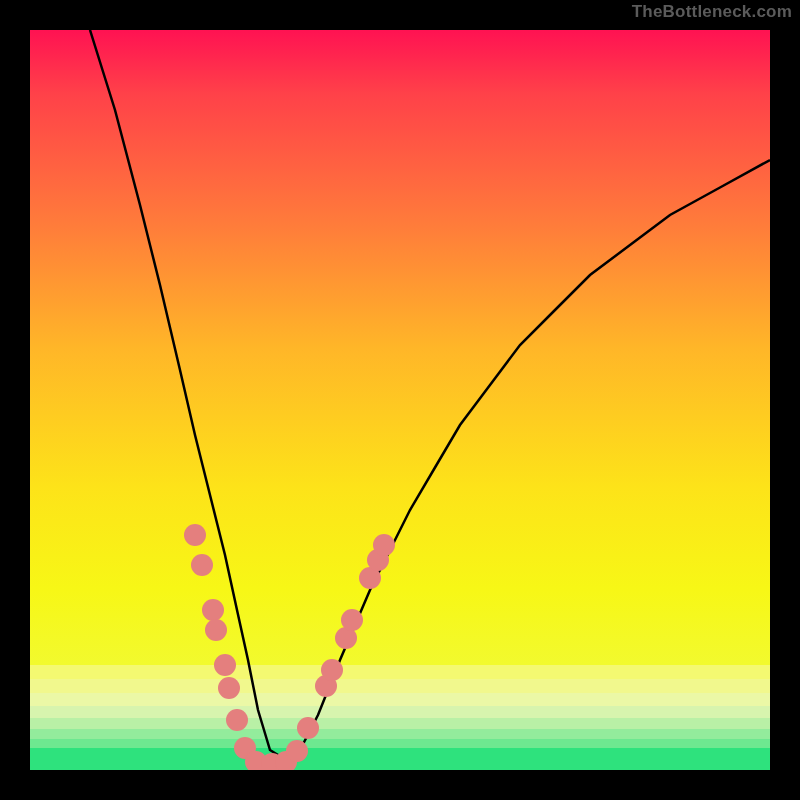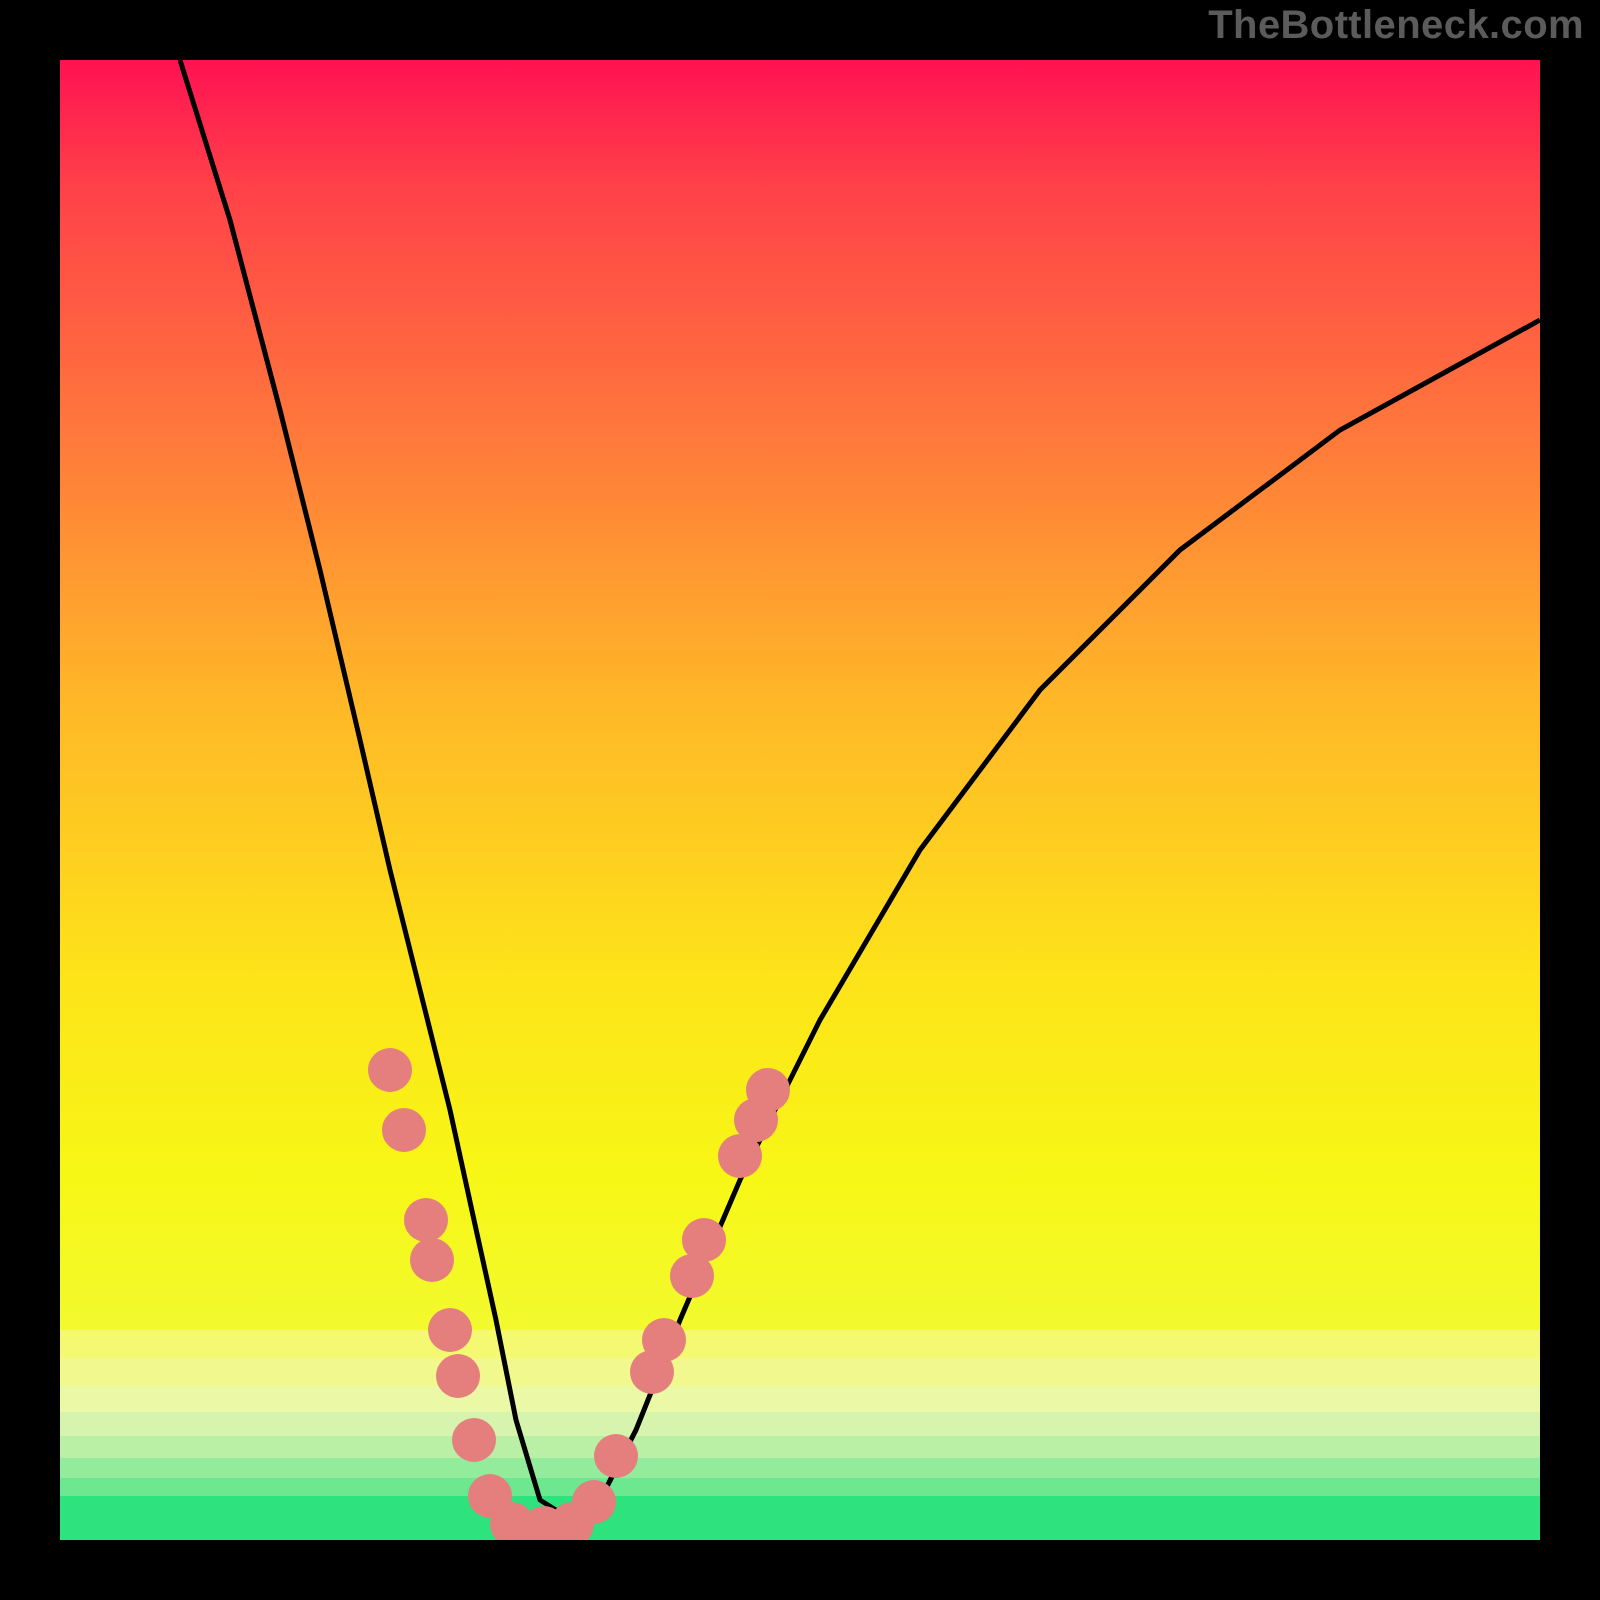--- a/index.html
+++ b/index.html
@@ -8,21 +8,21 @@
     position: relative;
     width: 800px;
     height: 800px;
     background: #000;
   }
   .watermark {
     position: absolute;
     top: 2px;
     right: 8px;
     font-family: Arial, Helvetica, sans-serif;
-    font-size: 20px;
+    font-size: 17px;
     font-weight: 600;
     color: #5b5b5b;
     letter-spacing: 0.2px;
     z-index: 10;
   }
   .plot {
     position: absolute;
     left: 30px;
     top: 30px;
     width: 740px;

